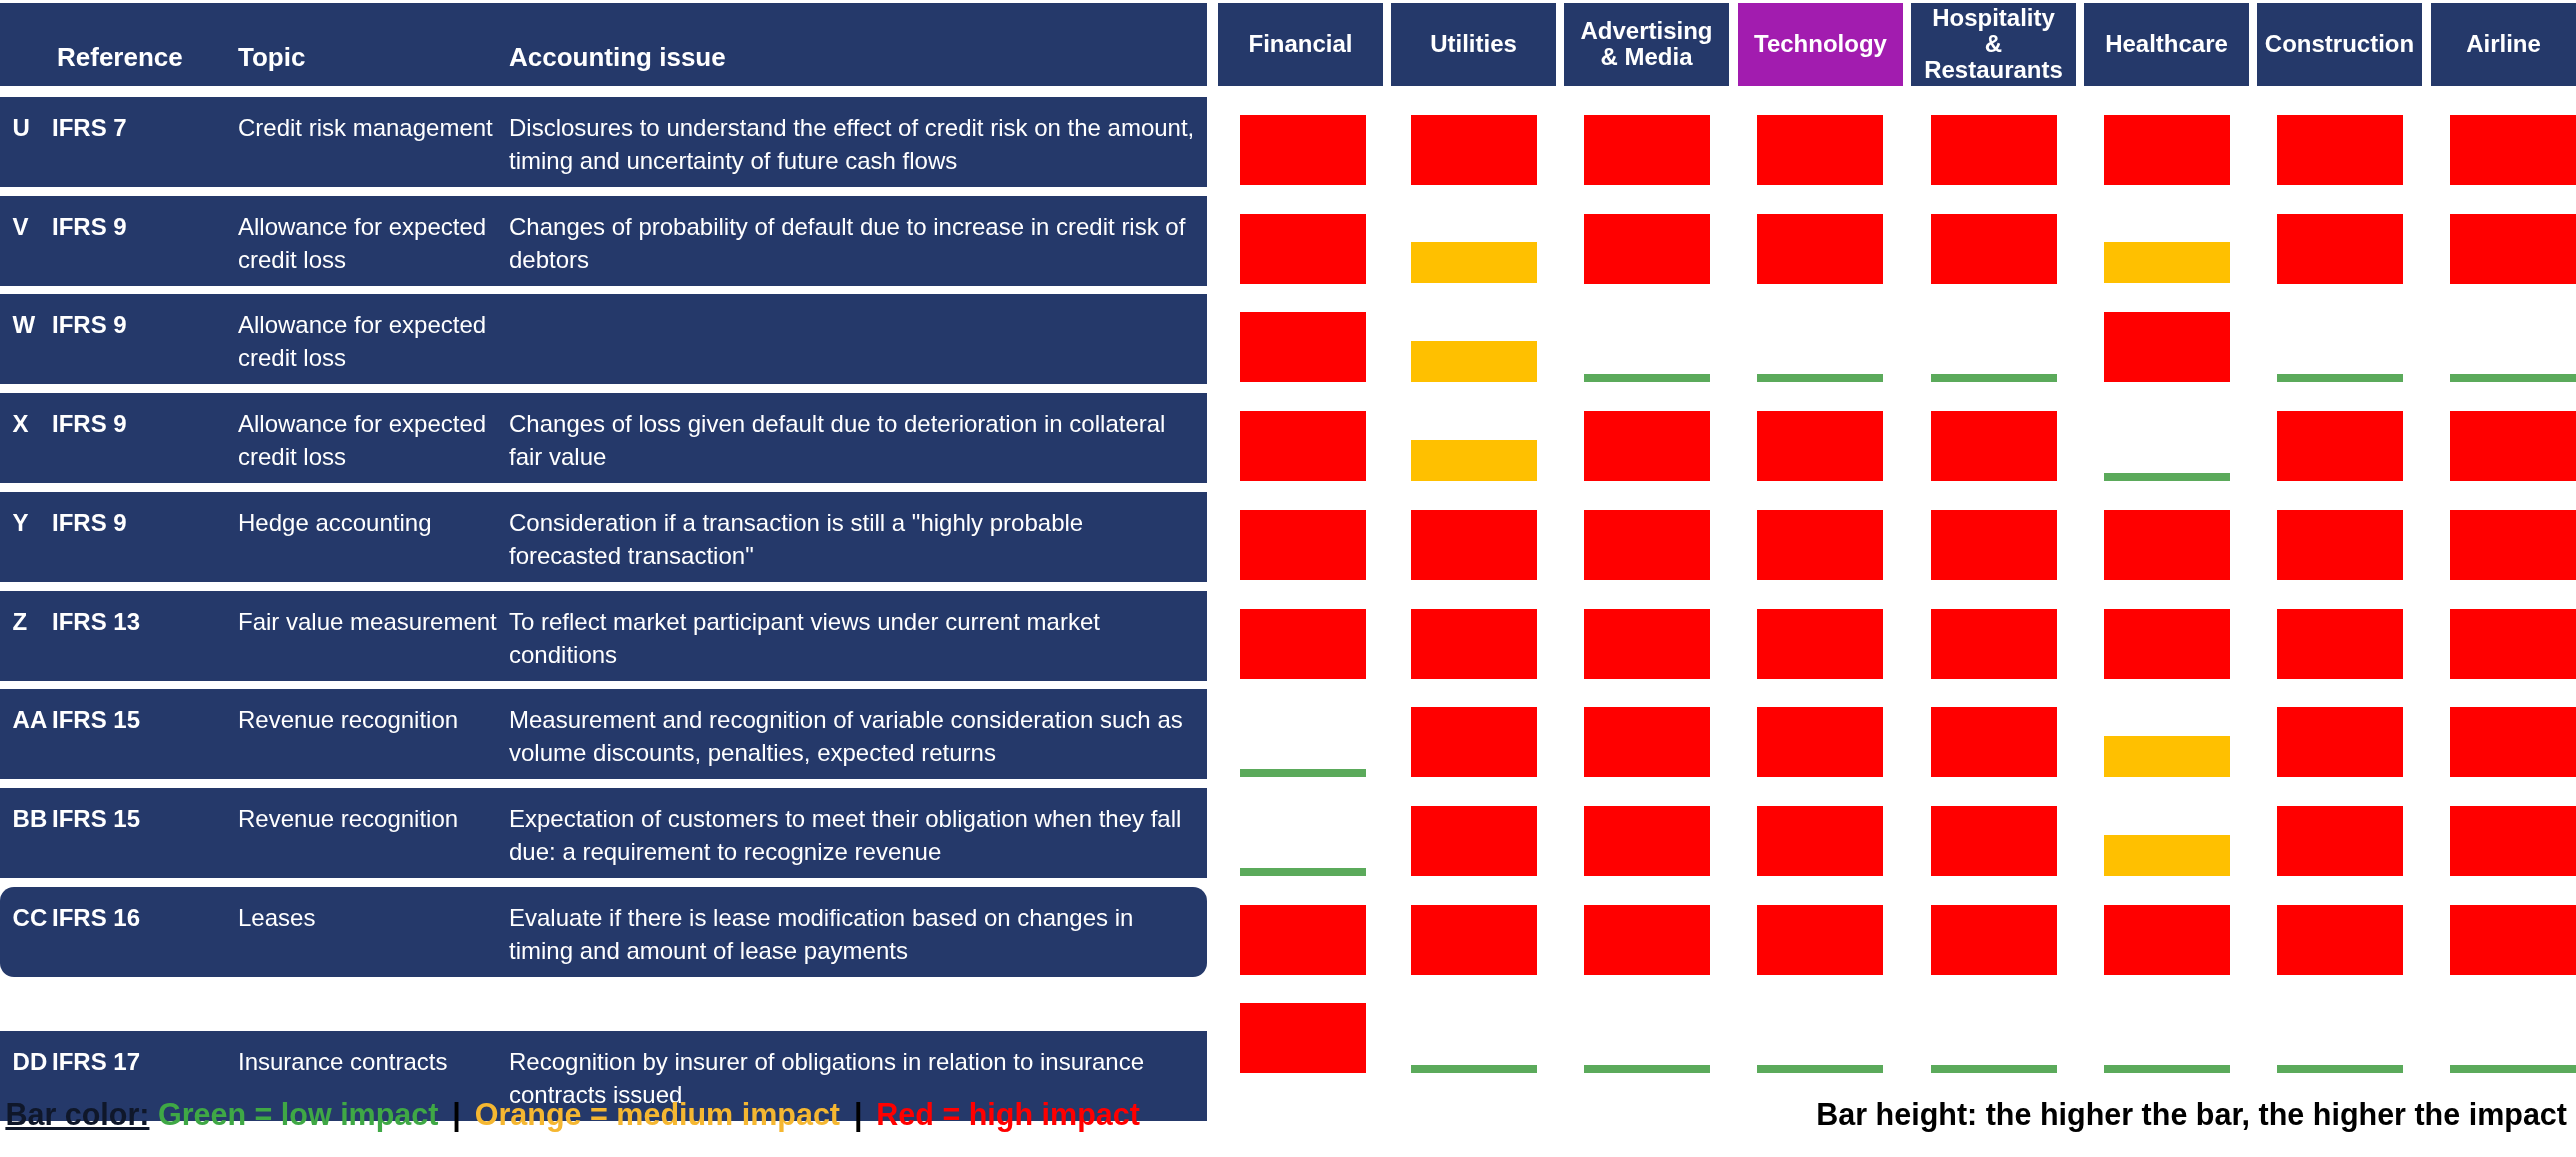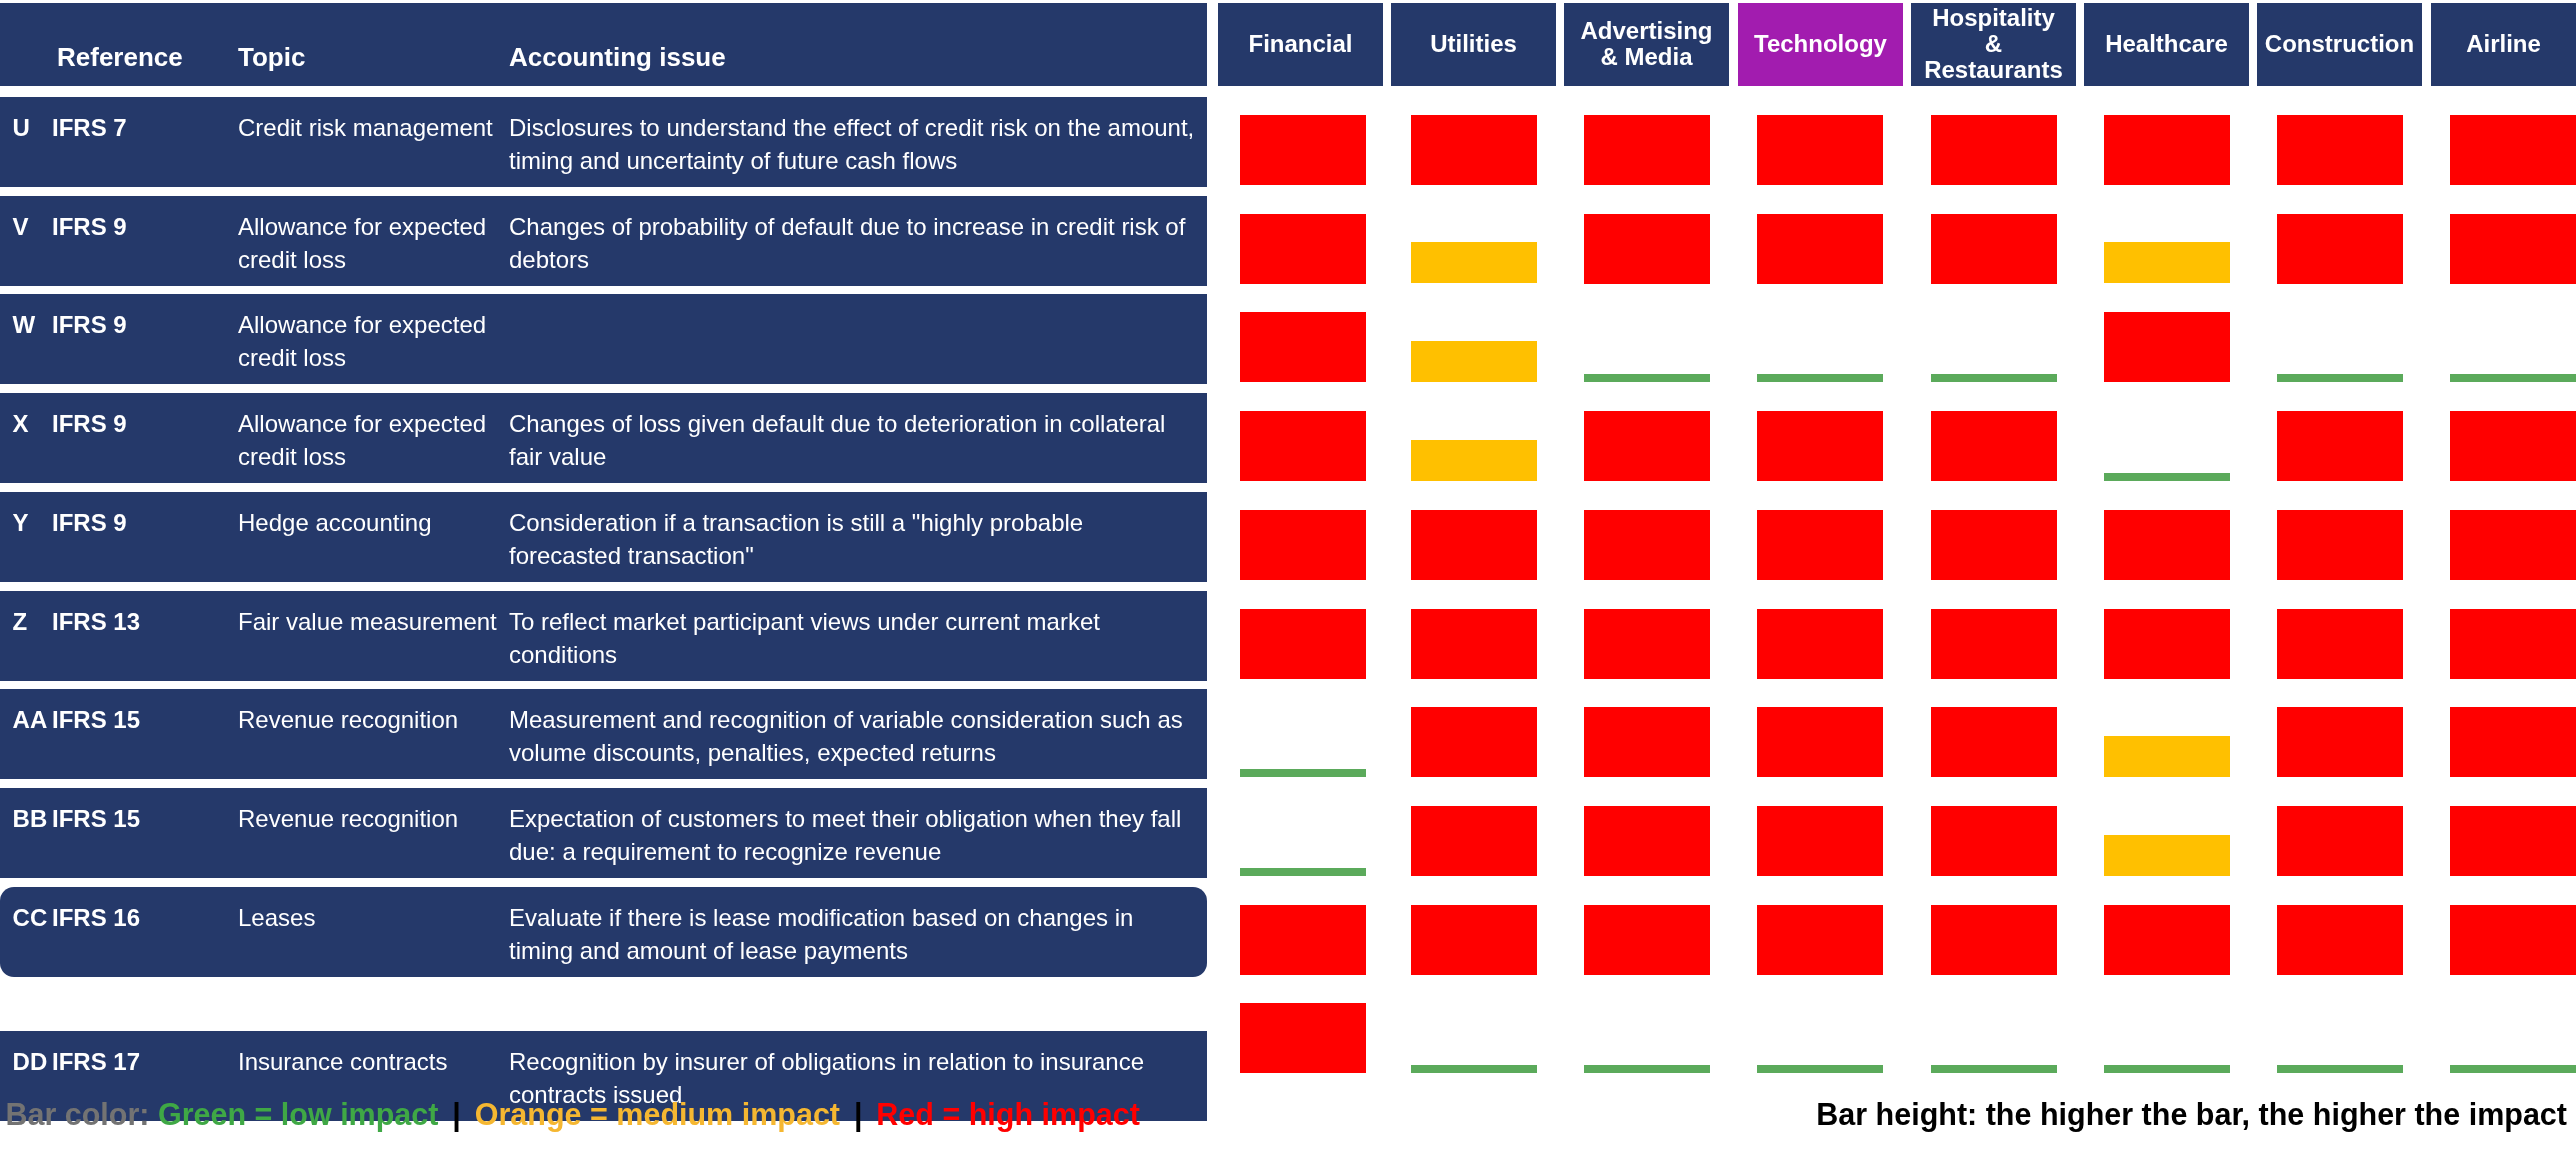--- a/index.html
+++ b/index.html
@@ -99,21 +99,21 @@
 
   
   .legend-left {
     position: absolute;
     left: 5.4px;
     top: 1097px;
     font-size: 30.5px;
     font-weight: bold;
     white-space: nowrap;
   }
-  .legend-left .lk { color: #737373; }
+  .legend-left .lk { color: #0f172a; text-decoration: underline; }
   .legend-left .lg { color: #3FA845; }
   .legend-left .lo { color: #F5B731; }
   .legend-left .lr { color: #FF0000; }
   .legend-left .sep { color: #000000; padding: 0 5.4px; }
 
   .legend-right {
     position: absolute;
     right: 9px;
     top: 1097px;
     font-size: 30.5px;

